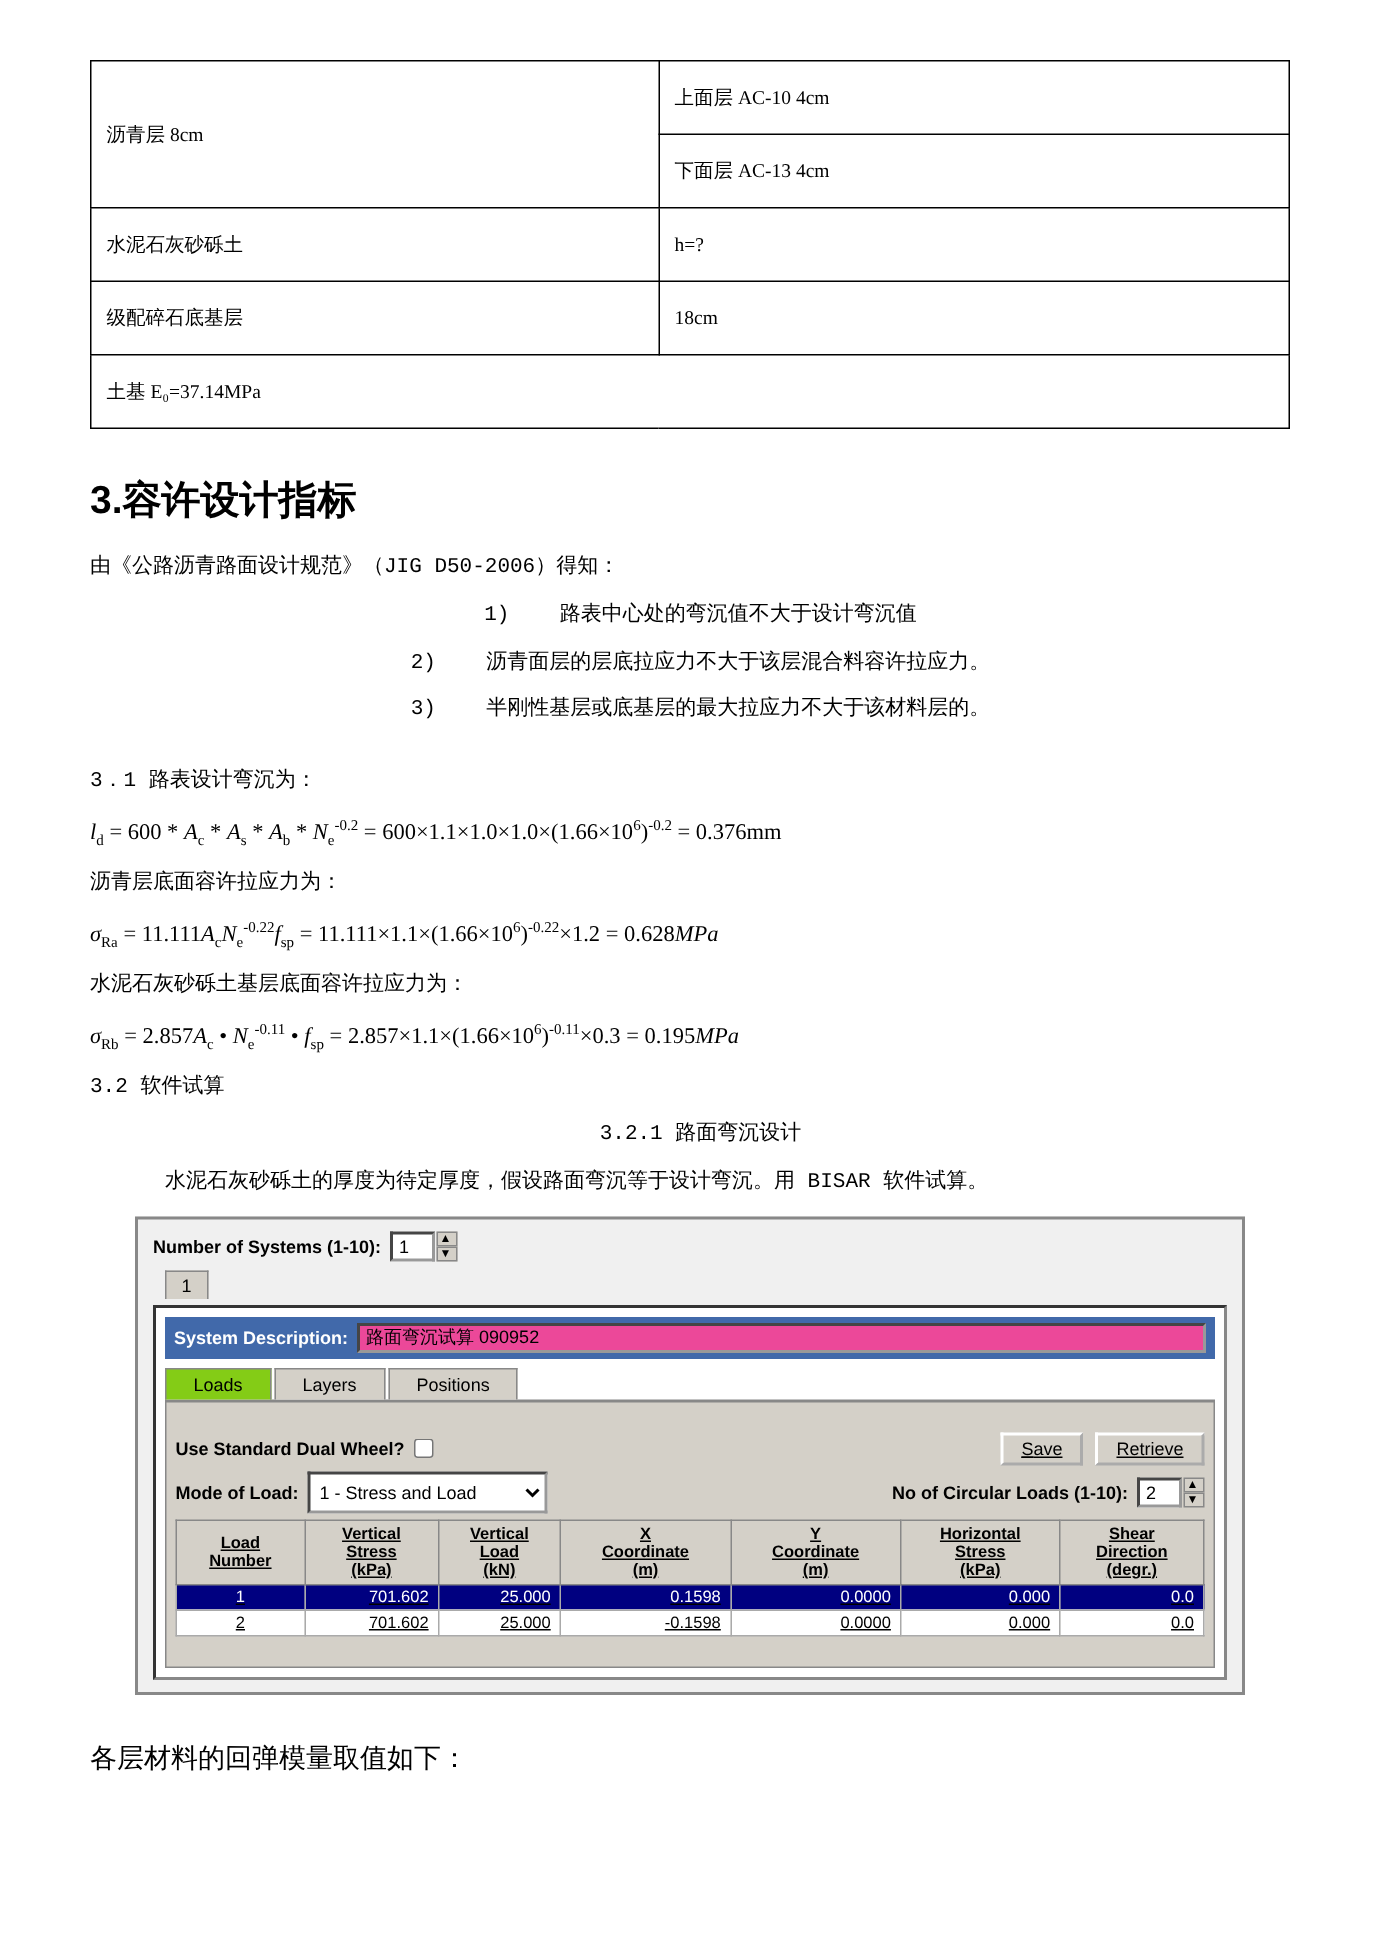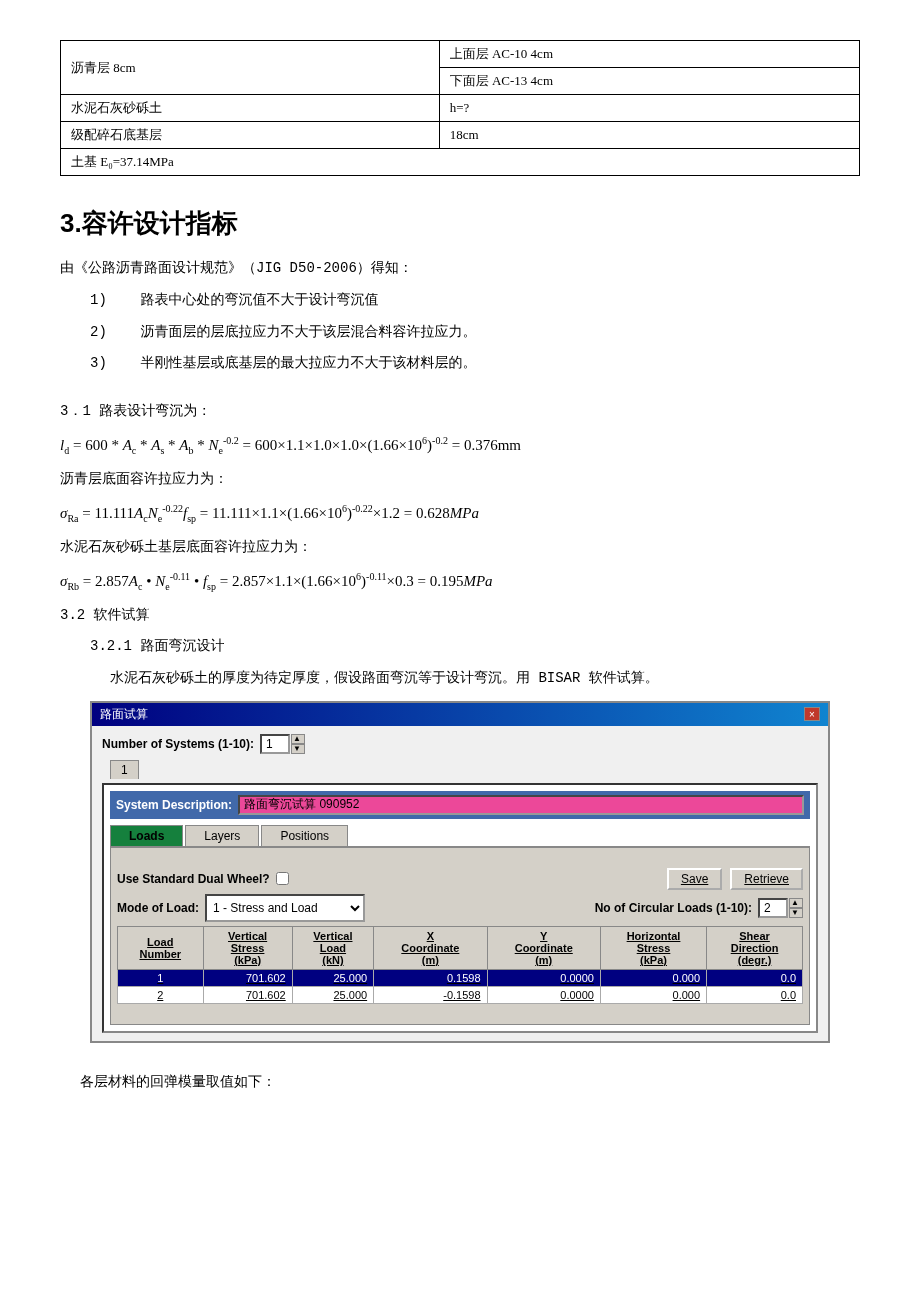--- a/index.html
+++ b/index.html
@@ -14,21 +14,21 @@
     }
 
     
     .top-table {
       width: 100%;
       border-collapse: collapse;
       margin-bottom: 30px;
     }
     .top-table td {
       border: 1px solid #000;
-      padding: 4px 10px;
+      padding: 15px 10px;
       font-size: 13px;
     }
     .top-table .rowspan-cell {
       vertical-align: middle;
     }
 
     
     .section-heading {
       font-family: "SimHei", "黑体", sans-serif;
       font-size: 26px;
@@ -37,21 +37,21 @@
       margin-top: 10px;
     }
 
     
     .para {
       font-size: 14px;
       margin-bottom: 8px;
       line-height: 1.7;
       font-family: Liberation Mono, monospace;
     }
-    .indent { margin-left: 30px; }
+    .indent { margin-left: 14px; text-align: center; }
     .indent2 { margin-left: 50px; }
 
     
     .math-line {
       font-family: "Times New Roman", serif;
       font-size: 15px;
       margin: 8px 0 8px 0;
       line-height: 1.8;
     }
     .math-line i { font-style: italic; }
@@ -132,22 +132,22 @@
     .tab-item {
       padding: 3px 18px;
       border: 1px solid #888;
       border-bottom: none;
       background: #d4d0c8;
       cursor: pointer;
       font-size: 12px;
       margin-right: 2px;
     }
     .tab-item.active {
-      background: #15803d;
-      font-weight: bold;
+      background: #84cc16;
+      font-weight: normal;
     }
 
     
     .sys-desc-row {
       display: flex;
       align-items: center;
       margin-bottom: 6px;
       background: #4169aa;
       padding: 4px 6px;
     }
@@ -253,22 +253,21 @@
       padding: 2px 10px;
       font-size: 12px;
       margin-left: 8px;
       cursor: pointer;
     }
     .sys-tab-row { margin-bottom: 0; }
 
     
     .footer-para {
       margin-top: 30px;
-      font-size: 14px;
-      margin-left: 20px;
+      font-size: 18px;
     }
   </style>
 </head>
 <body>
 
 
 
 
 <table class="top-table">
   <tbody>
@@ -329,24 +328,20 @@
 </div>
 
 
 <p class="para">3.2 软件试算</p>
 <p class="para indent">3.2.1 路面弯沉设计</p>
 <p class="para indent2">水泥石灰砂砾土的厚度为待定厚度，假设路面弯沉等于设计弯沉。用 BISAR 软件试算。</p>
 
 
 <div class="sw-window">
 
-  <div class="sw-titlebar">
-    <span>路面试算</span>
-    <div class="sw-titlebar-close">×</div>
-  </div>
 
   <div class="sw-body">
 
     <div class="sw-row">
       <span class="sw-label">Number of Systems (1-10):</span>
       <span class="sw-input" style="width:28px;">1</span>
       <div class="sw-spin">
         <div class="sw-spin-btn">▲</div>
         <div class="sw-spin-btn">▼</div>
       </div>

